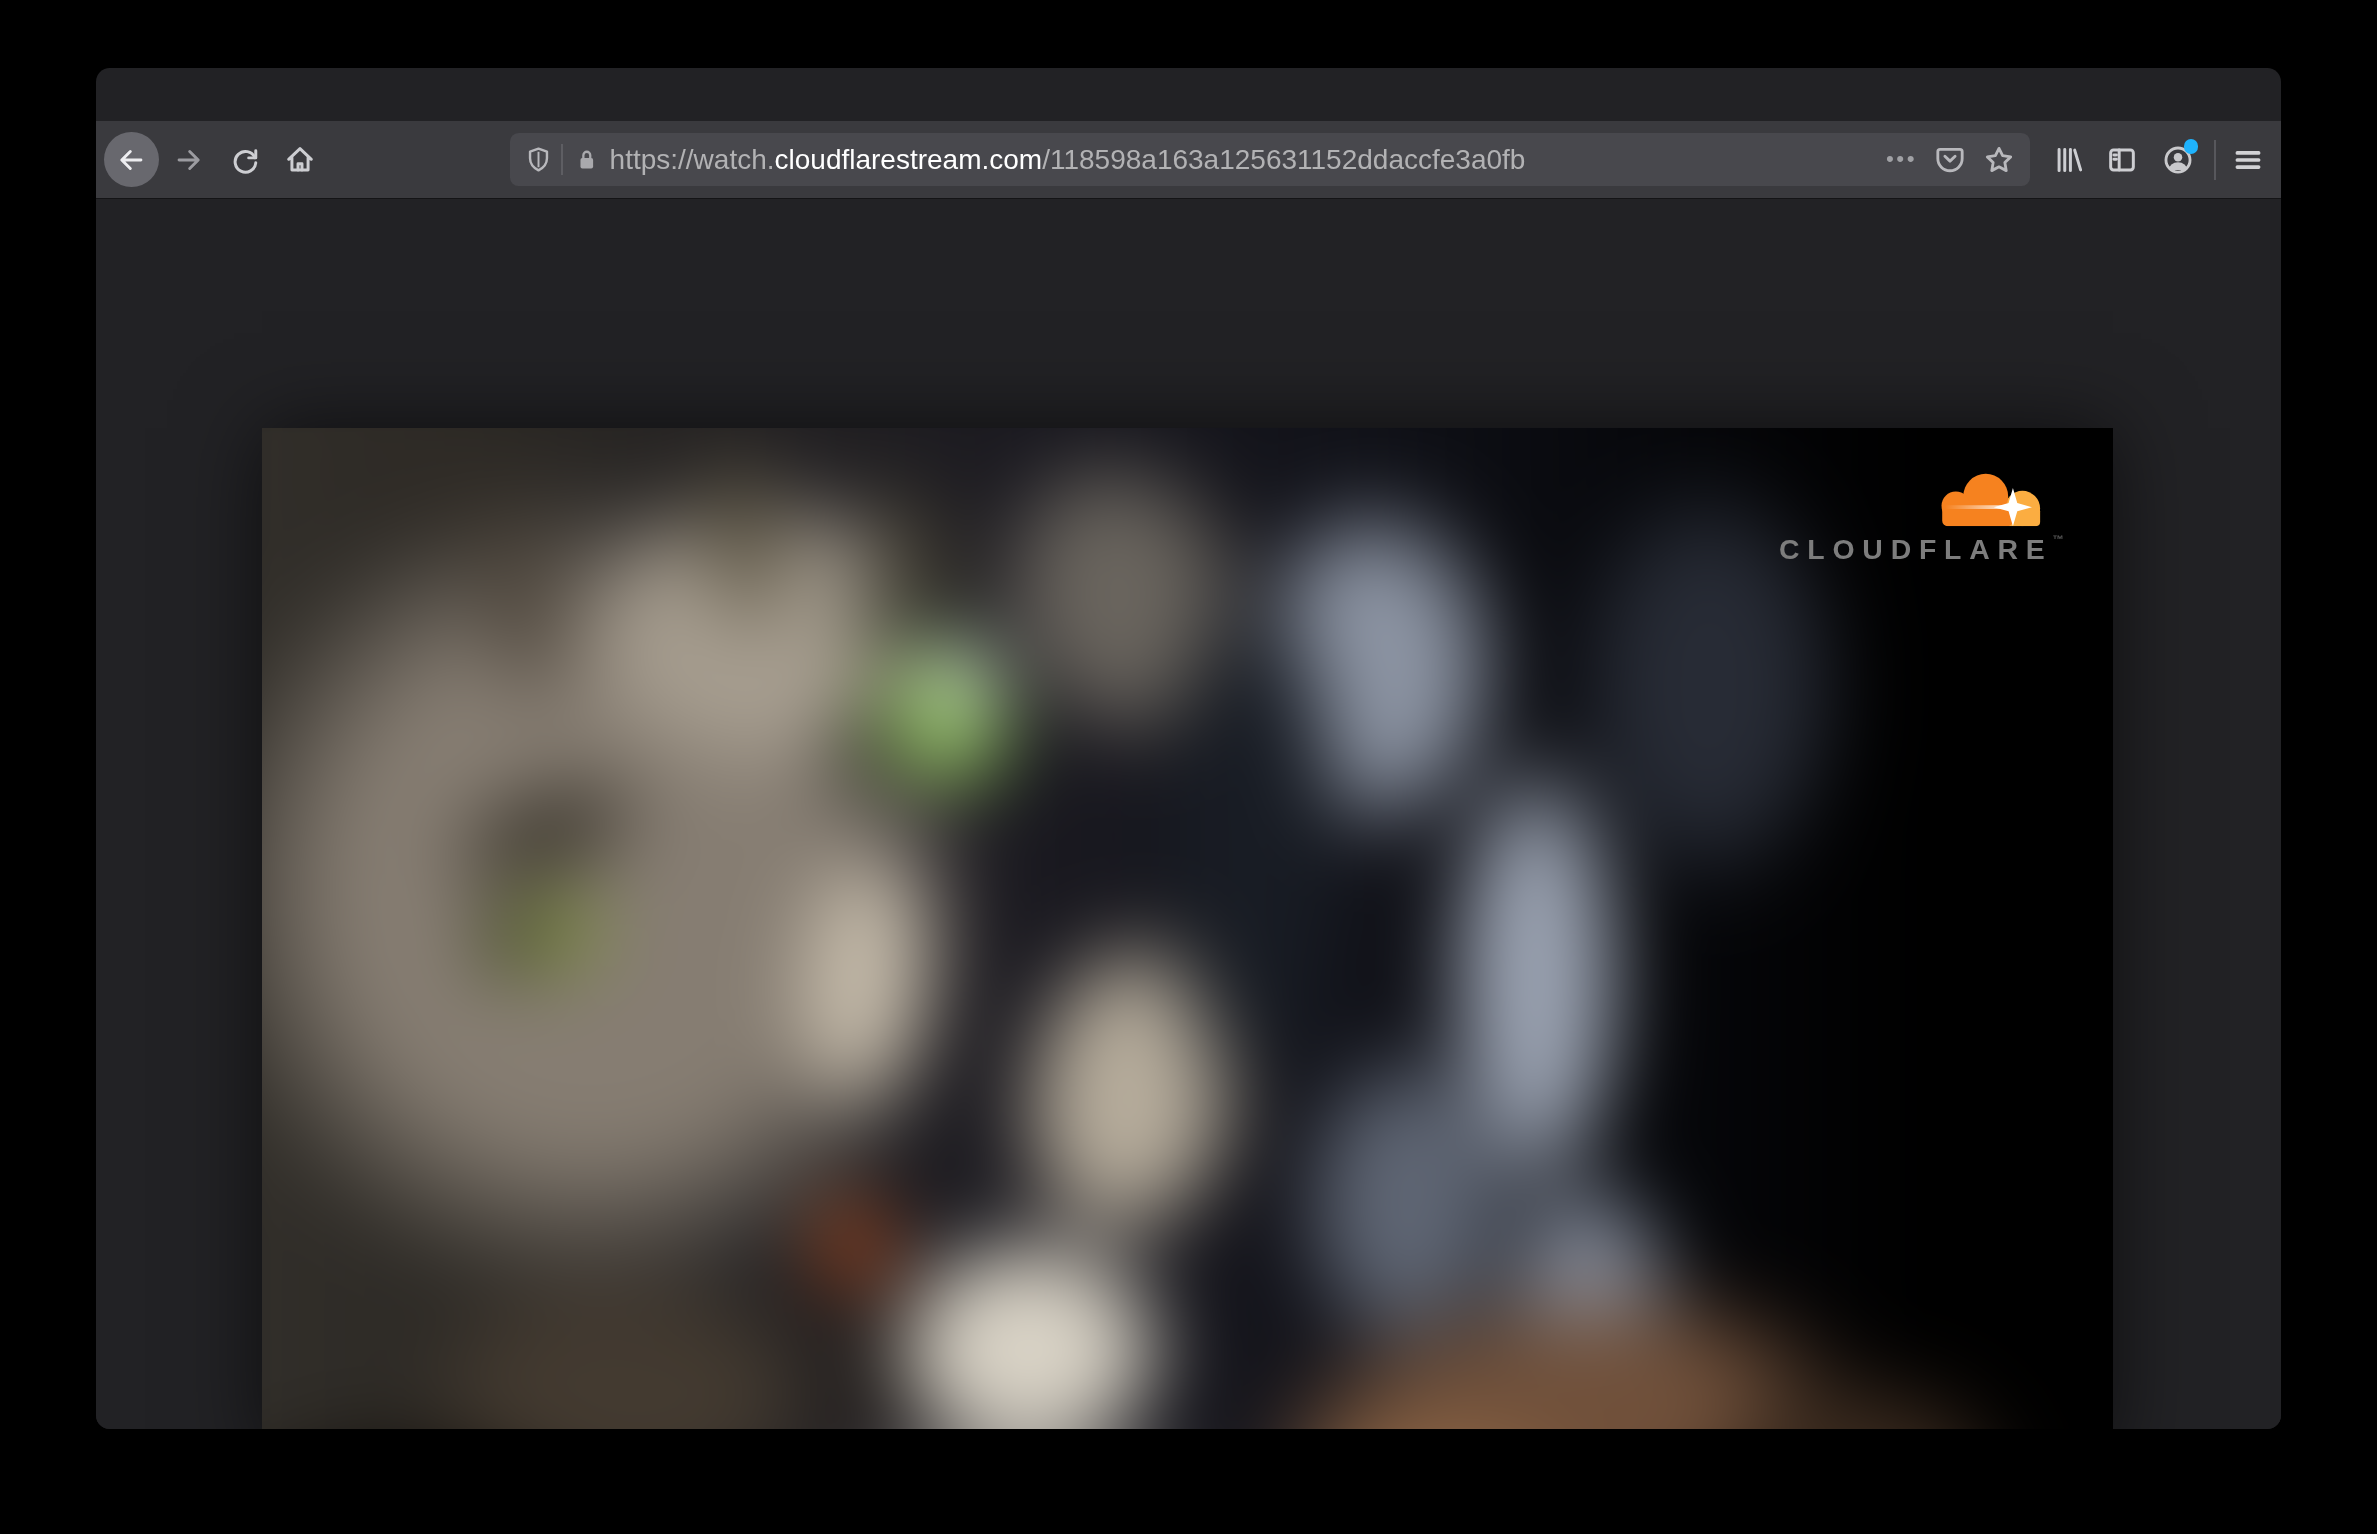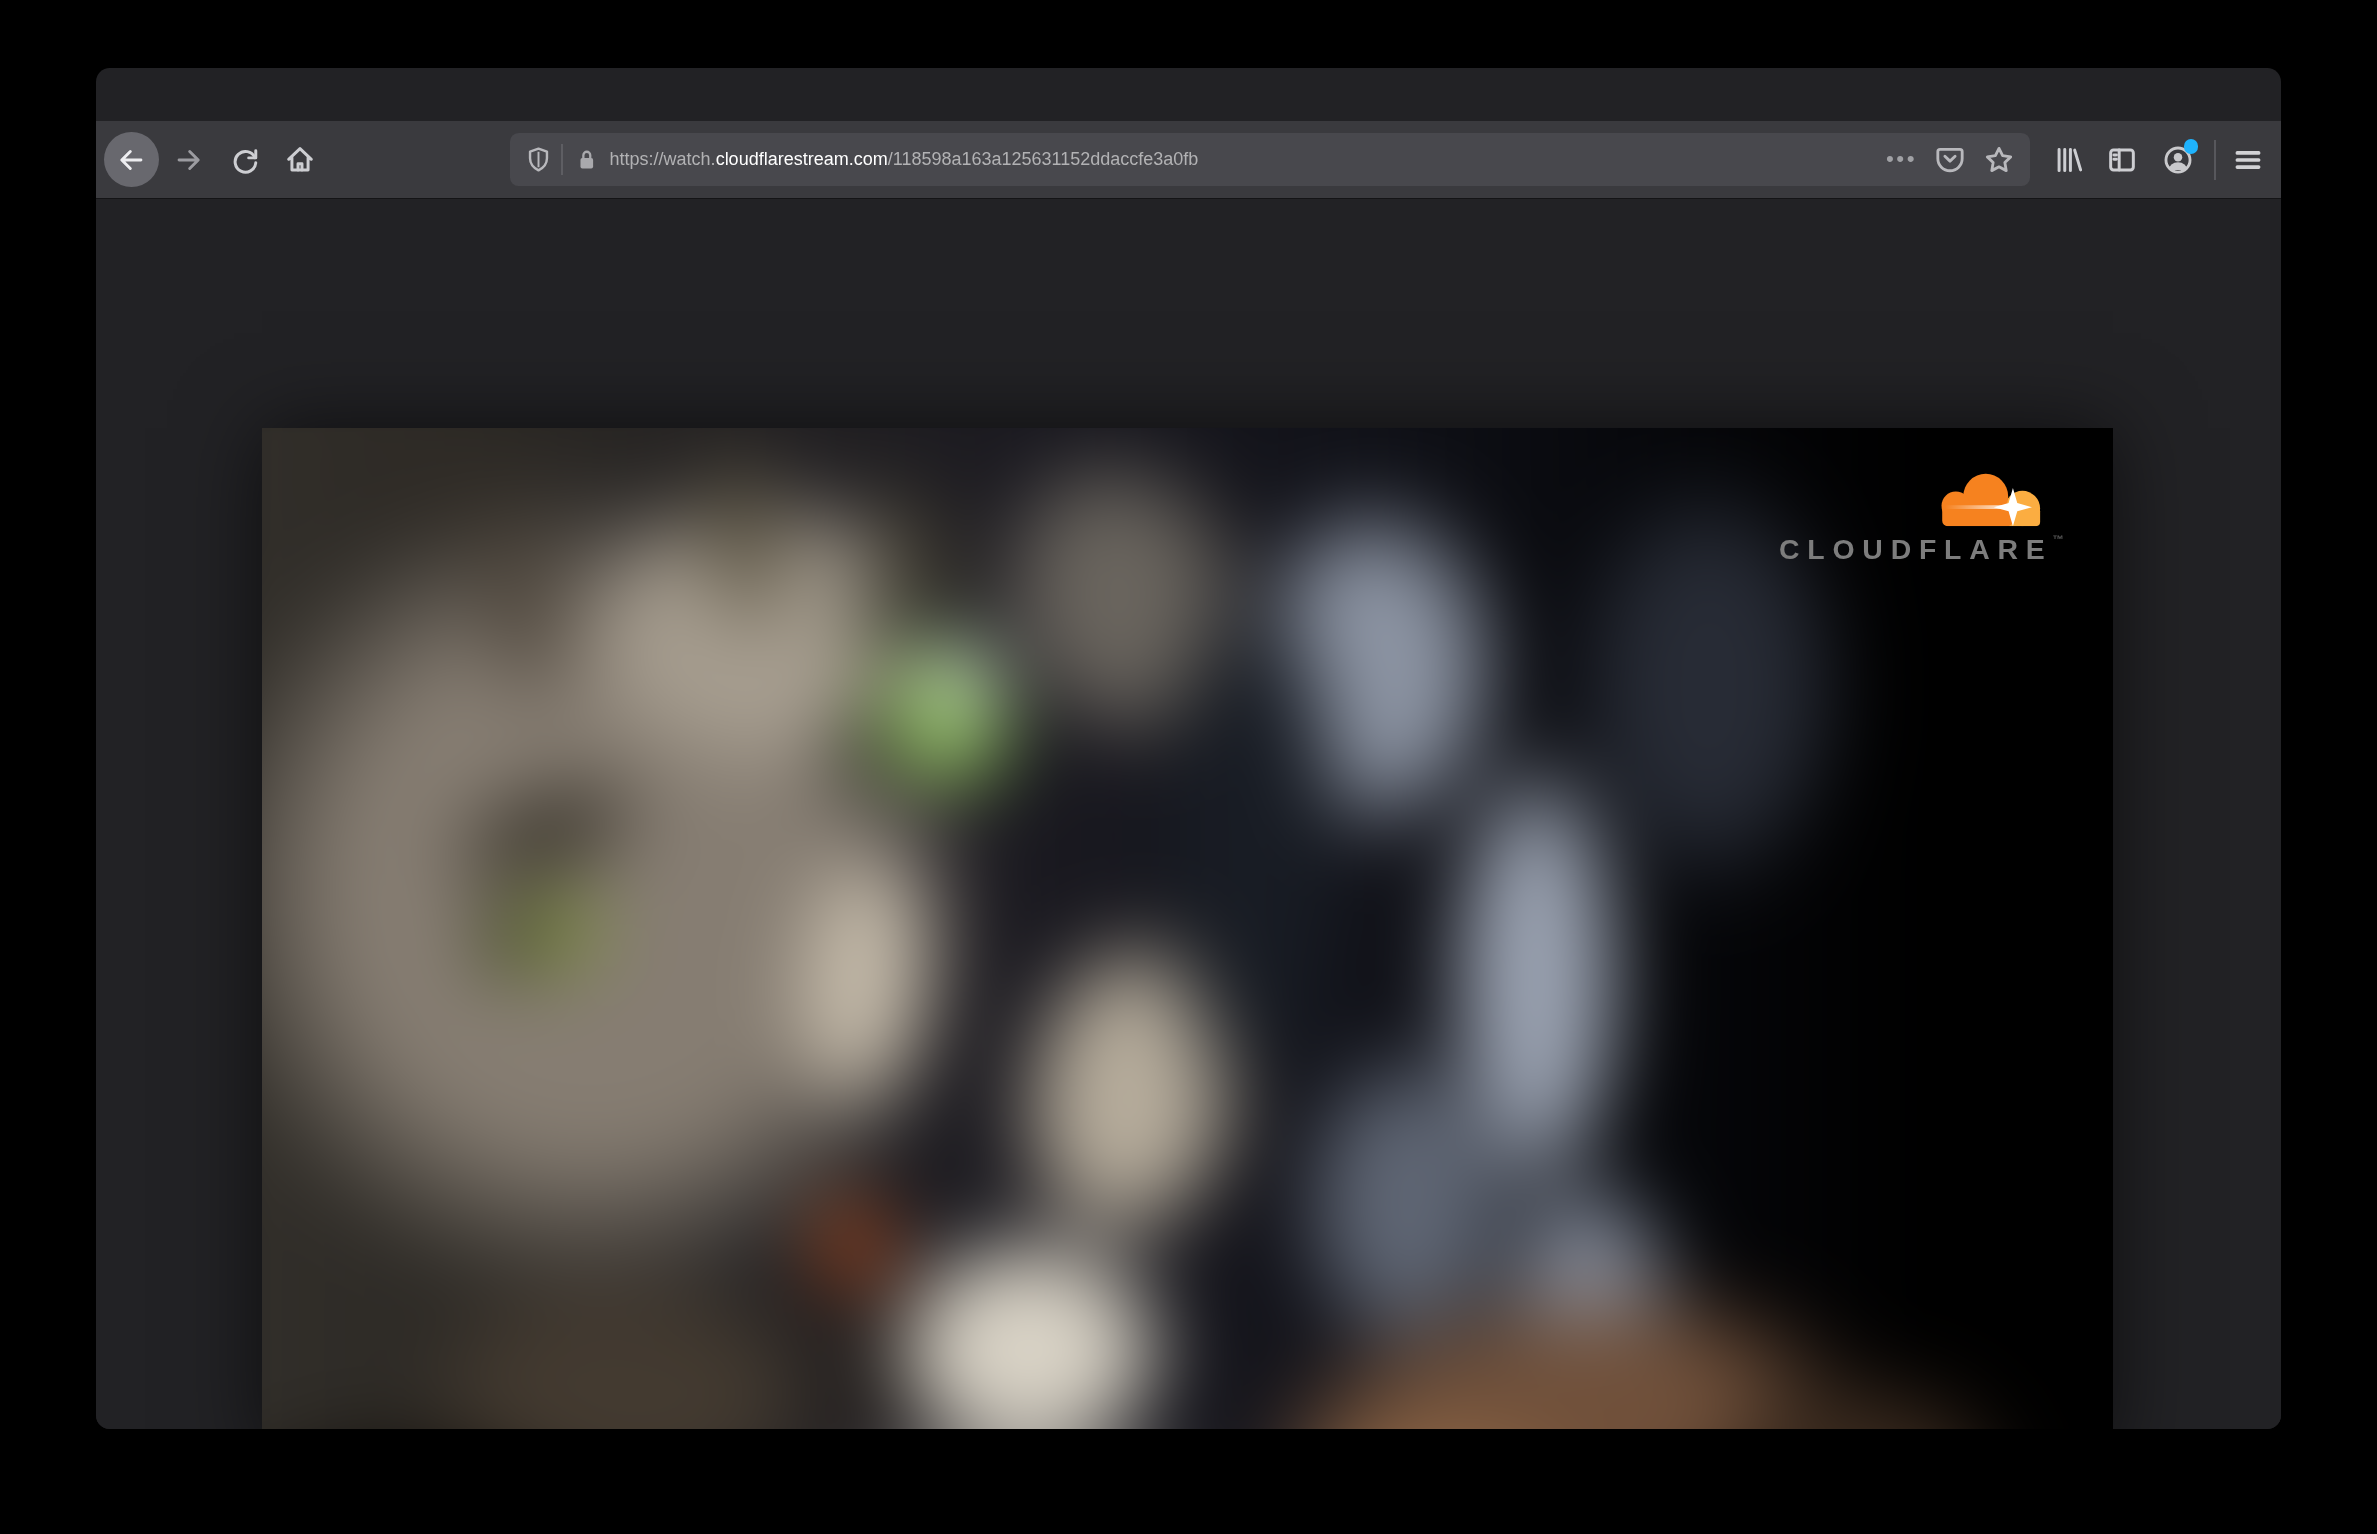--- a/index.html
+++ b/index.html
@@ -25,21 +25,21 @@
         border-bottom:1.7px solid #141416;}
   .tbtn{position:absolute;top:0;height:77px;display:flex;align-items:center;justify-content:center;}
   .tbtn svg{display:block;}
   .back-btn{left:7.8px;width:55px;}
   .back-circle{width:55px;height:55px;border-radius:50%;background:#68686e;display:flex;
         align-items:center;justify-content:center;}
   .fwd-btn{left:76px;width:34px;} .reload-btn{left:132px;width:34px;} .home-btn{left:187px;width:34px;}
   .urlbar{position:absolute;left:414px;top:12px;width:1520px;height:53px;background:#48484d;
         border-radius:8.6px;display:flex;align-items:center;padding:0 13.8px;box-sizing:border-box;}
   .urlbar .sep{width:1.7px;height:31px;background:#5e5e63;margin:0 10.3px 0 8.6px;flex:none;}
-  .url-text{font-size:18px;white-space:nowrap;overflow:hidden;margin-left:8.6px;flex:1 1 auto;}
+  .url-text{font-size:28px;white-space:nowrap;overflow:hidden;margin-left:8.6px;flex:1 1 auto;}
   .url-text .dim{color:#b2b2b4;} .url-text .host{color:#ffffff;}
   .url-right{display:flex;align-items:center;gap:15.5px;flex:none;margin-left:17px;}
   .dots-glyph{color:#a0a1a5;font-size:22.4px;letter-spacing:2.6px;line-height:1;}
   .lib-btn{left:1956px;width:34px;} .side-btn{left:2009px;width:34px;} .acct-btn{left:2065px;width:34px;}
   .acct-wrap{position:relative;width:34px;height:34px;}
   .acct-dot{position:absolute;right:-3.4px;top:-3.4px;width:14.7px;height:14.7px;border-radius:50%;background:#1fb3fd;}
   .tool-sep{position:absolute;left:2118px;top:19px;width:1.7px;height:40px;background:#57575c;}
   .menu-btn{left:2135px;width:34px;}
   
   .content{position:absolute;left:0;top:132px;width:100%;height:1229px;background:#222225;}

